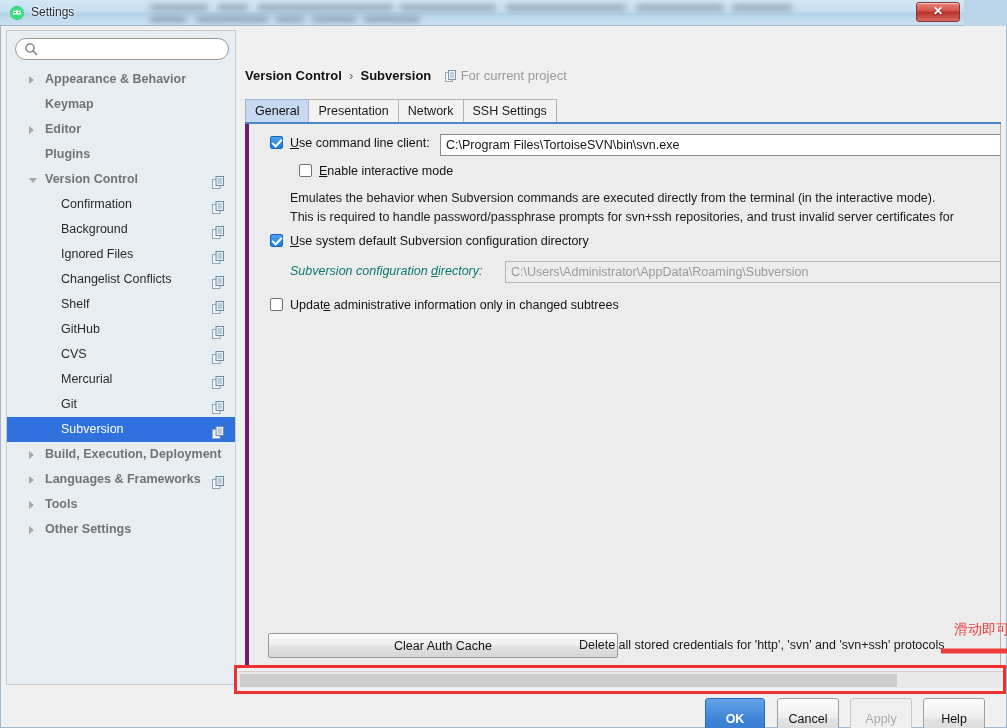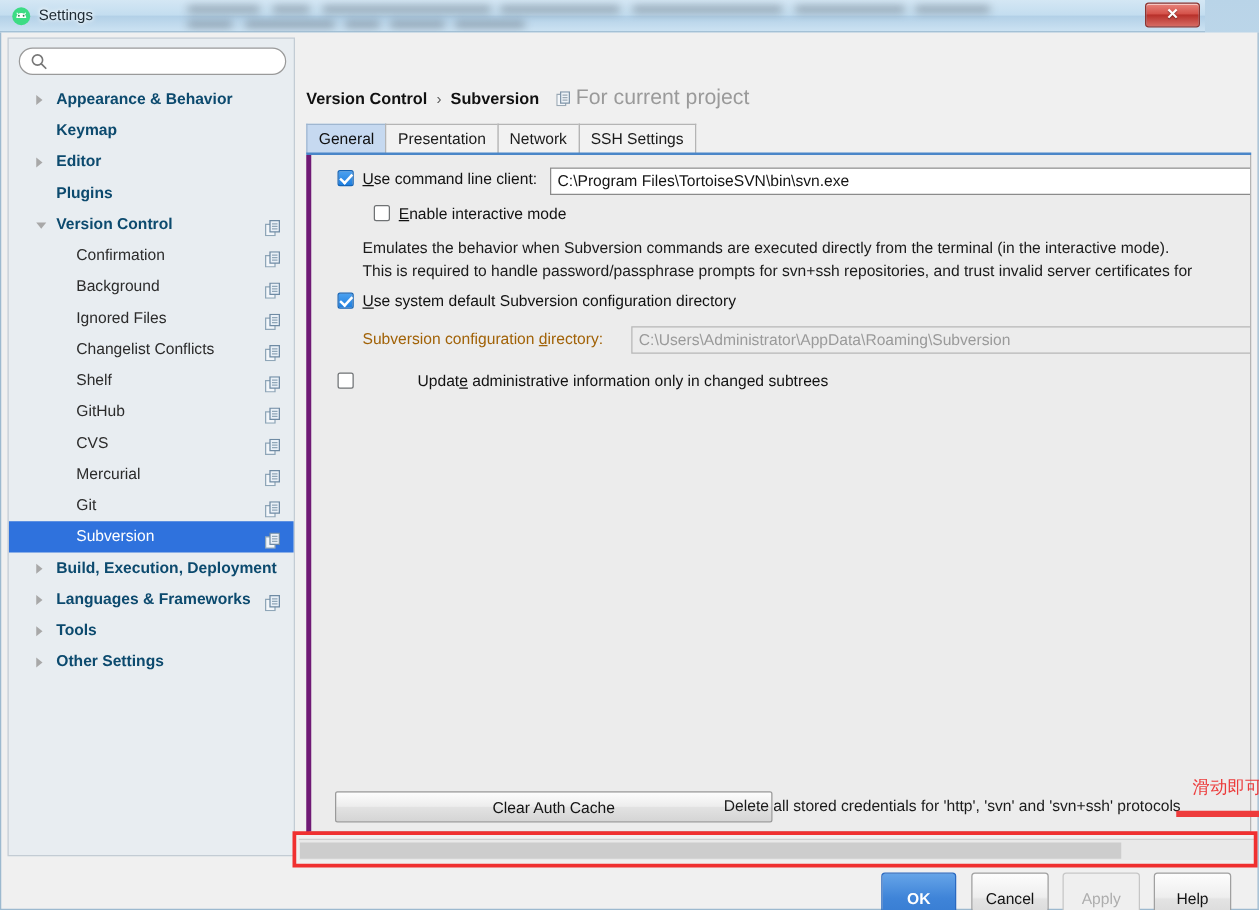--- a/index.html
+++ b/index.html
@@ -127,42 +127,42 @@
   }
   .tree-row .arrow.expanded {
     border-top: 5px solid #a8a8a8;
     border-left: 4px solid transparent;
     border-right: 4px solid transparent;
     top: 11px;
   }
   .tree-row .lbl {
     position: absolute; top: 0; font-size: 12.5px;
   }
-  .tree-row.lvl0 .lbl { left: 38px; font-weight: bold; color: #0c4a6e; }
+  .tree-row.lvl0 .lbl { left: 38px; font-weight: bold; color: #737373; }
   .tree-row.lvl1 .lbl { left: 54px; font-weight: normal; color: #2b2b2b; }
   .tree-row.selected { background: #2f72dd; }
   .tree-row.selected .lbl { color: #ffffff; }
   .copy-icon {
     position: absolute; right: 10px; top: 6px;
     width: 13px; height: 13px;
   }
 
   
   #content {
     position: absolute; left: 240px; top: 4px;
     width: 764px; height: 655px;
   }
   #breadcrumb {
     position: absolute; left: 4px; top: 38px;
     white-space: nowrap;
   }
   #breadcrumb .crumb { font-weight: bold; font-size: 13px; color: #111; }
   #breadcrumb .sep { color: #5c5c5c; font-size: 12px; margin: 0 4px; }
   #breadcrumb .scope {
-    color: #9a9a9a; font-size: 17px; margin-left: 10px; text-align: center;
+    color: #9a9a9a; font-size: 13px; margin-left: 10px; text-align: center;
   }
   #breadcrumb .scope-icon {
     display: inline-block; vertical-align: -2px; margin-right: 4px;
   }
 
   
   #tabs {
     position: absolute; left: 4px; top: 69px;
     height: 24px; white-space: nowrap;
   }
@@ -219,21 +219,21 @@
     width: 4px; height: 8px;
     border: solid #ffffff;
     border-width: 0 2px 2px 0;
     transform: rotate(43deg);
   }
   .fld-label {
     position: absolute;
     font-size: 12.5px; color: #121212;
     white-space: nowrap;
   }
-  .fld-label.dim { color: #a16207; }
+  .fld-label.dim { color: #0f766e; font-style: italic; }
   .mn { text-decoration: underline; }
 
   .txtfield {
     position: absolute;
     height: 22px; line-height: 20px;
     border: 1px solid #8b8b8b;
     background: #ffffff;
     padding: 0 5px;
     font-family: "Liberation Sans", sans-serif;
     font-size: 12.5px;
@@ -565,21 +565,21 @@
         <span class="desc-line" style="left:41px; top:67px;">Emulates the behavior when Subversion commands are executed directly from the terminal (in the interactive mode).</span>
         <span class="desc-line" style="left:41px; top:86px;">This is required to handle password/passphrase prompts for svn+ssh repositories, and trust invalid server certificates for</span>
 
         <div class="cb checked" style="left:21px; top:110px;"></div>
         <span class="fld-label" style="left:41px; top:110px;"><span class="mn">U</span>se system default Subversion configuration directory</span>
 
         <span class="fld-label dim" style="left:41px; top:140px;">Subversion configuration <span class="mn">d</span>irectory:</span>
         <div class="txtfield disabled" style="left:256px; top:137px; width:536px;">C:\Users\Administrator\AppData\Roaming\Subversion</div>
 
         <div class="cb" style="left:21px; top:174px;"></div>
-        <span class="fld-label" style="left:41px; top:174px;margin-left:44px;">Updat<span class="mn">e</span> administrative information only in changed subtrees</span>
+        <span class="fld-label" style="left:41px; top:174px;">Updat<span class="mn">e</span> administrative information only in changed subtrees</span>
 
         <button id="clear-auth-button">Clear Auth Cache</button>
         <span id="clear-auth-desc">Delete all stored credentials for 'http', 'svn' and 'svn+ssh' protocols</span>
       </div>
 
       <div id="annot-text">滑动即可</div>
       <div id="annot-arrow">
         <svg width="260" height="22" viewBox="0 0 260 22">
           <line x1="2" y1="13" x2="232" y2="13" stroke="#ee3b3b" stroke-width="5"></line>
           <polygon points="228,3 258,13 228,23" fill="#ee3b3b"></polygon>

